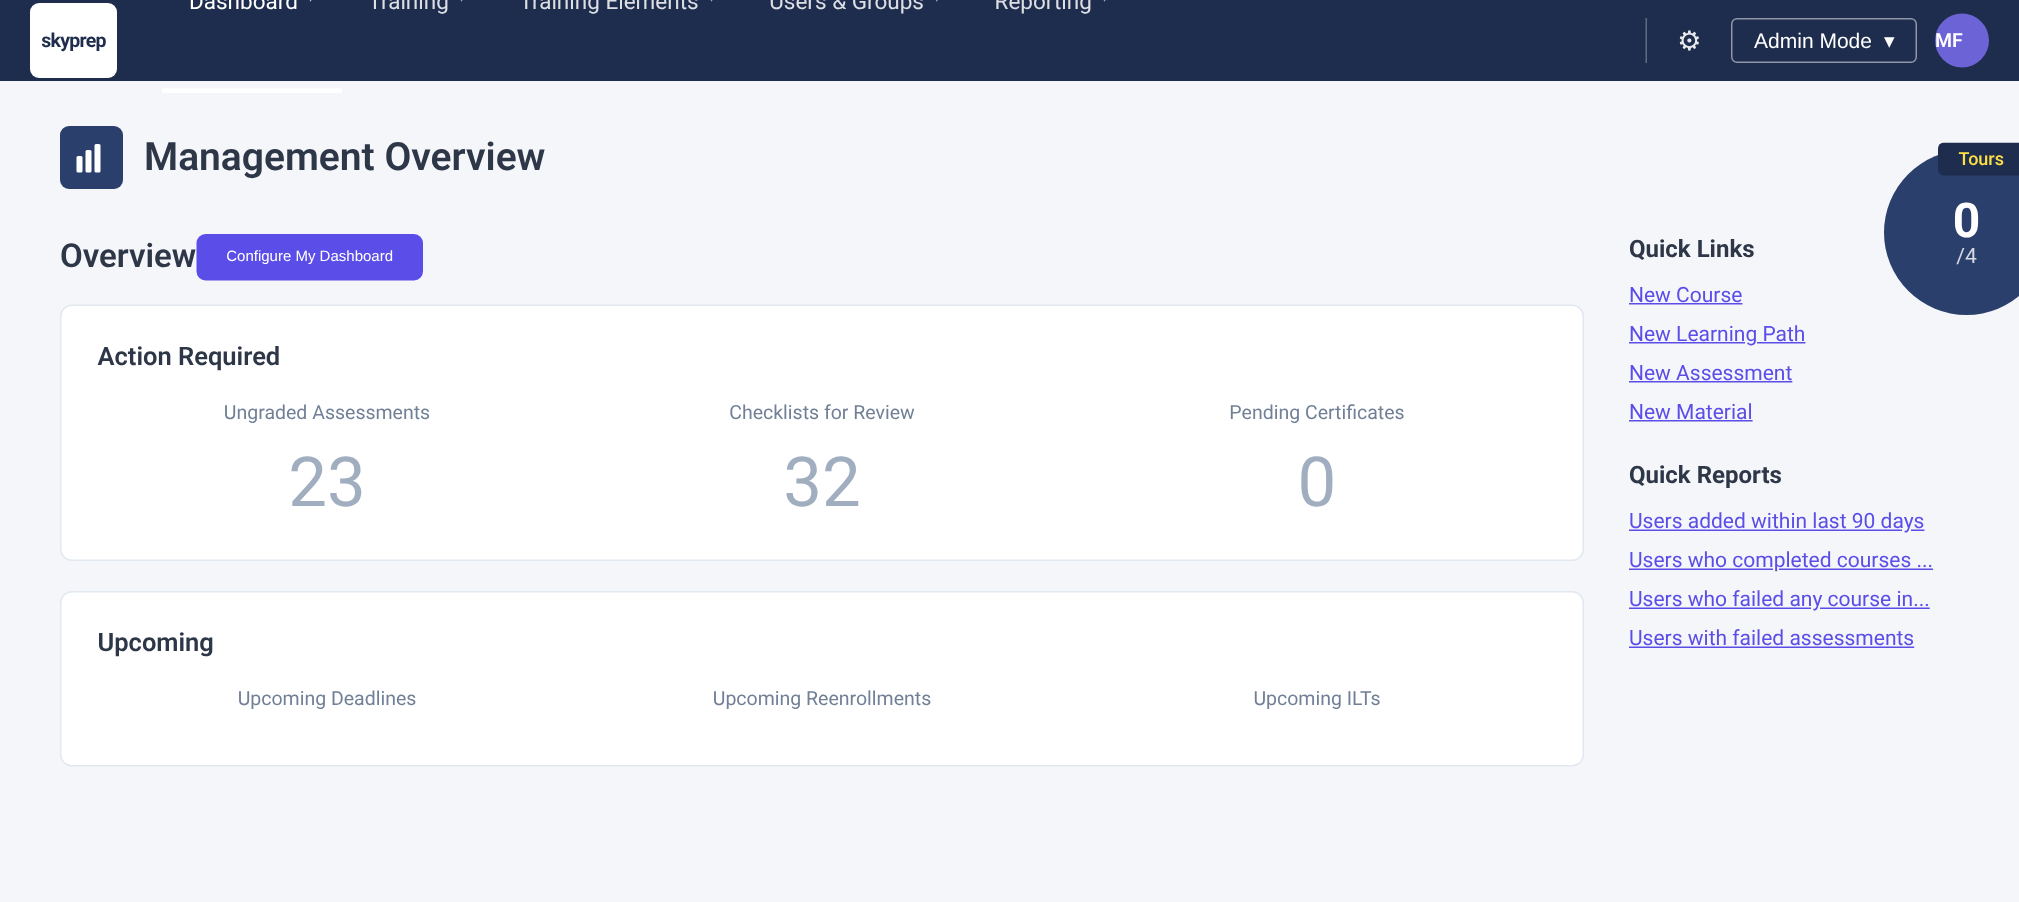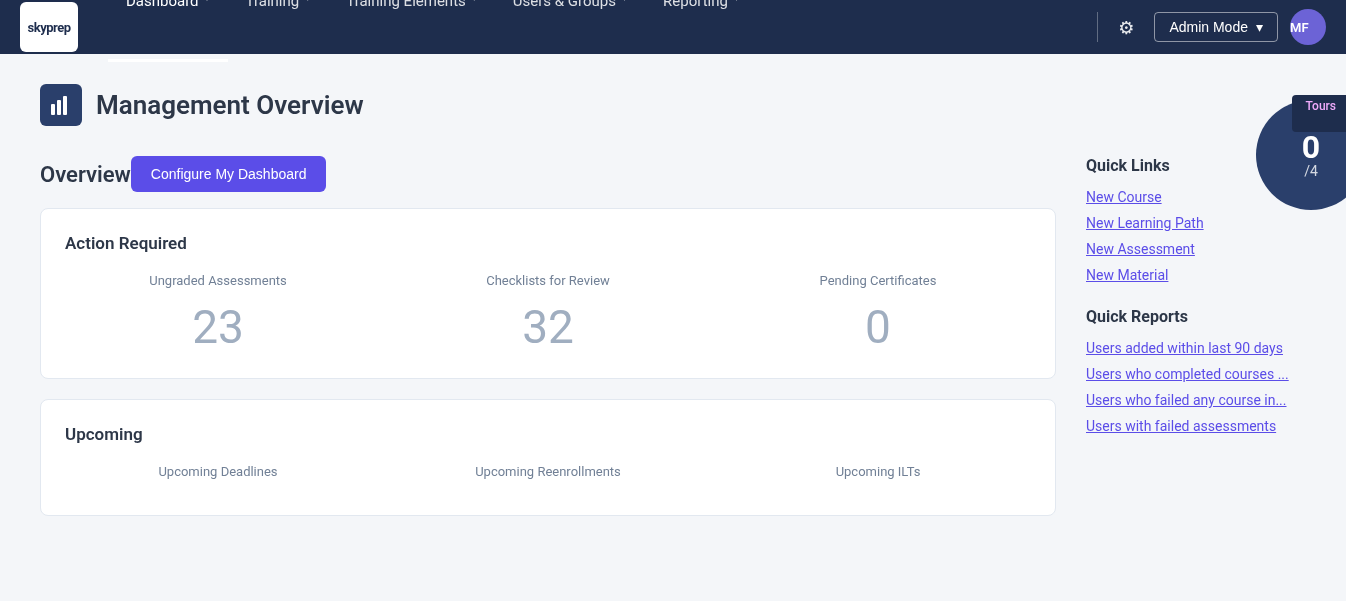--- a/index.html
+++ b/index.html
@@ -100,22 +100,22 @@
       font-weight: 600;
       cursor: pointer;
     }
 
     
     .tours-badge {
       position: fixed;
       top: 95px;
       right: 0;
       background: #1e2d4d;
-      color: #f0abfc;
-      padding: 4px 10px 19px 14px;
+      color: #fde047;
+      padding: 4px 10px 4px 14px;
       font-size: 12px;
       font-weight: 500;
       border-radius: 4px 0 0 4px;
       z-index: 10;
     }
 
     
     .progress-circle {
       position: fixed;
       top: 100px;
@@ -189,21 +189,21 @@
       font-size: 22px;
       font-weight: 600;
       color: #2d3748;
     }
     .configure-btn {
       background: #5b4de8;
       color: white;
       border: none;
       border-radius: 6px;
       padding: 10px 20px;
-      font-size: 14px;
+      font-size: 10px;
       font-weight: 500;
       cursor: pointer;
     }
 
     
     .card {
       background: white;
       border-radius: 8px;
       border: 1px solid #e2e8f0;
       padding: 24px;

